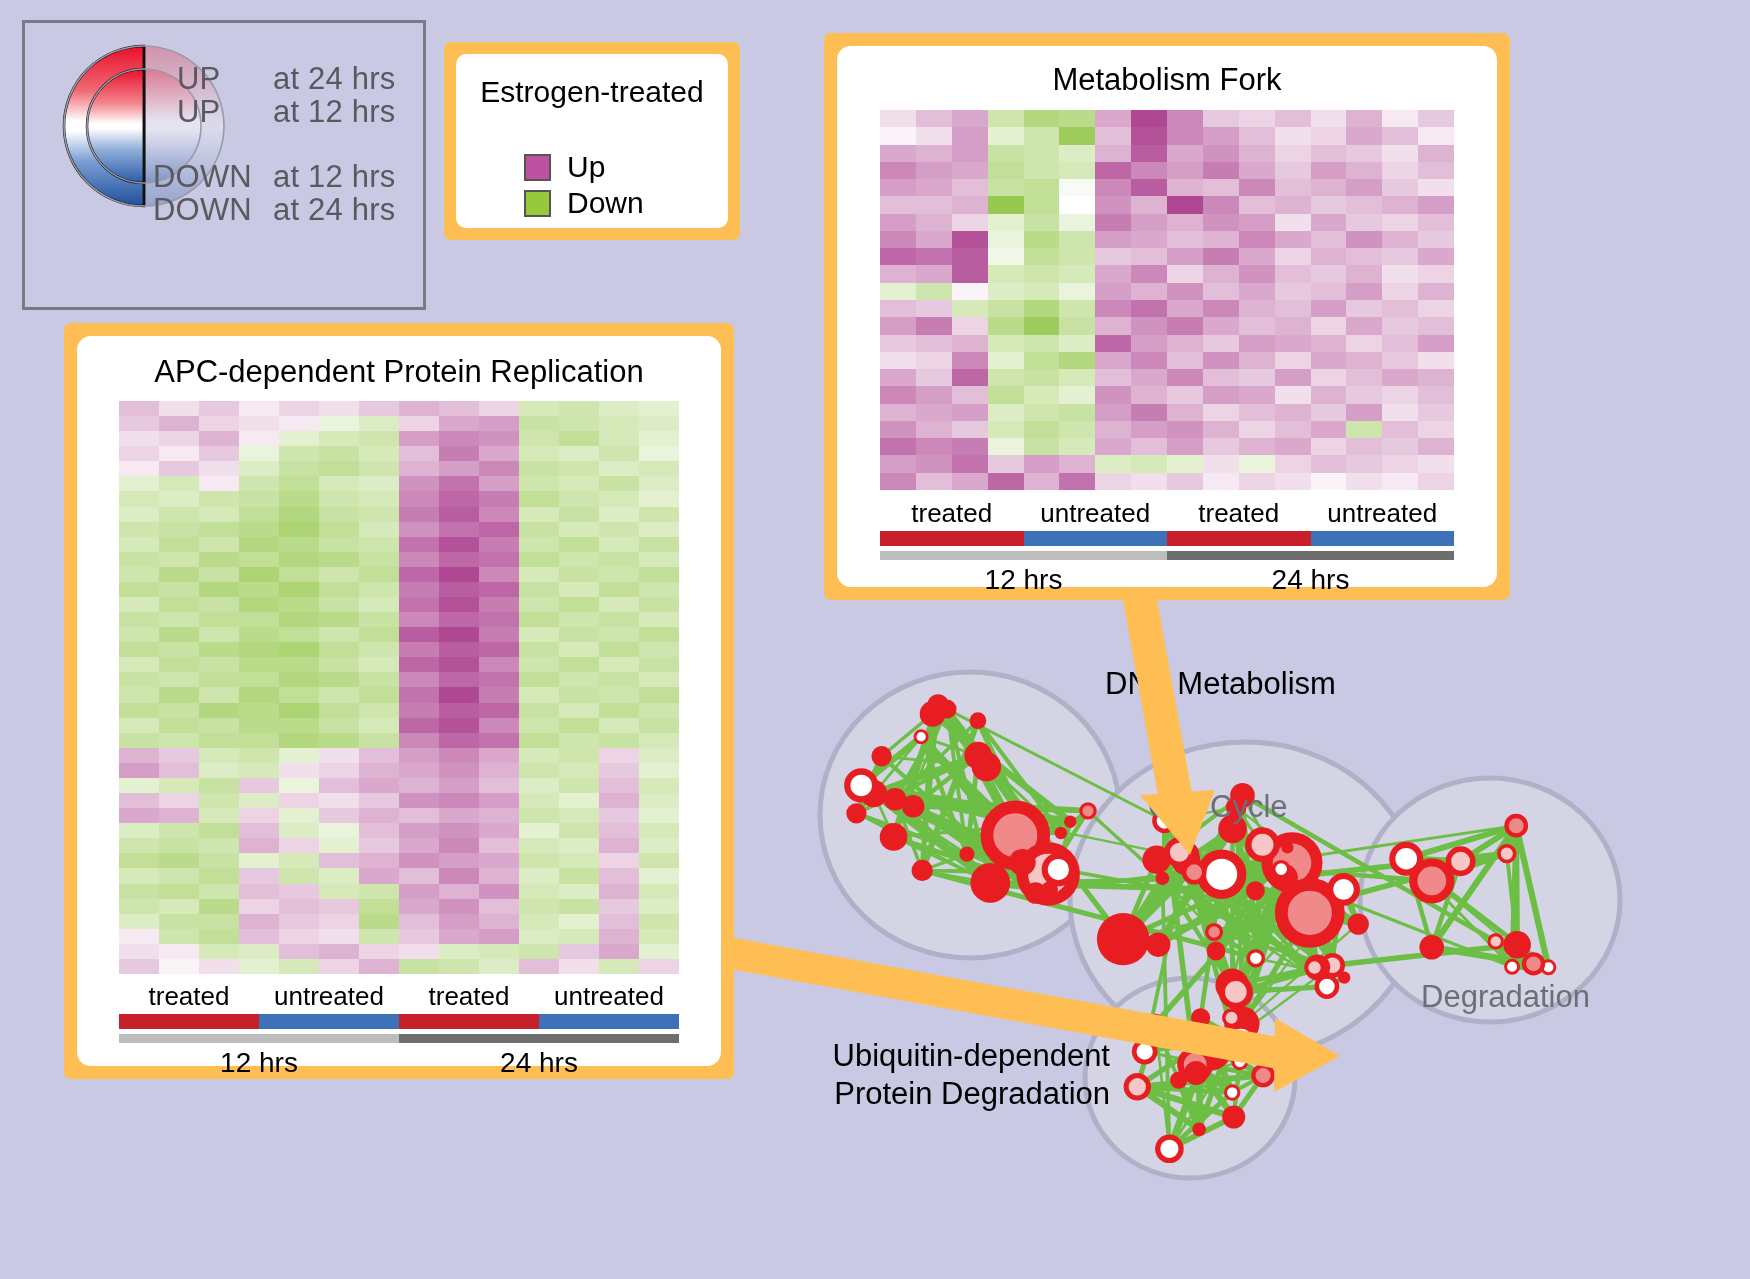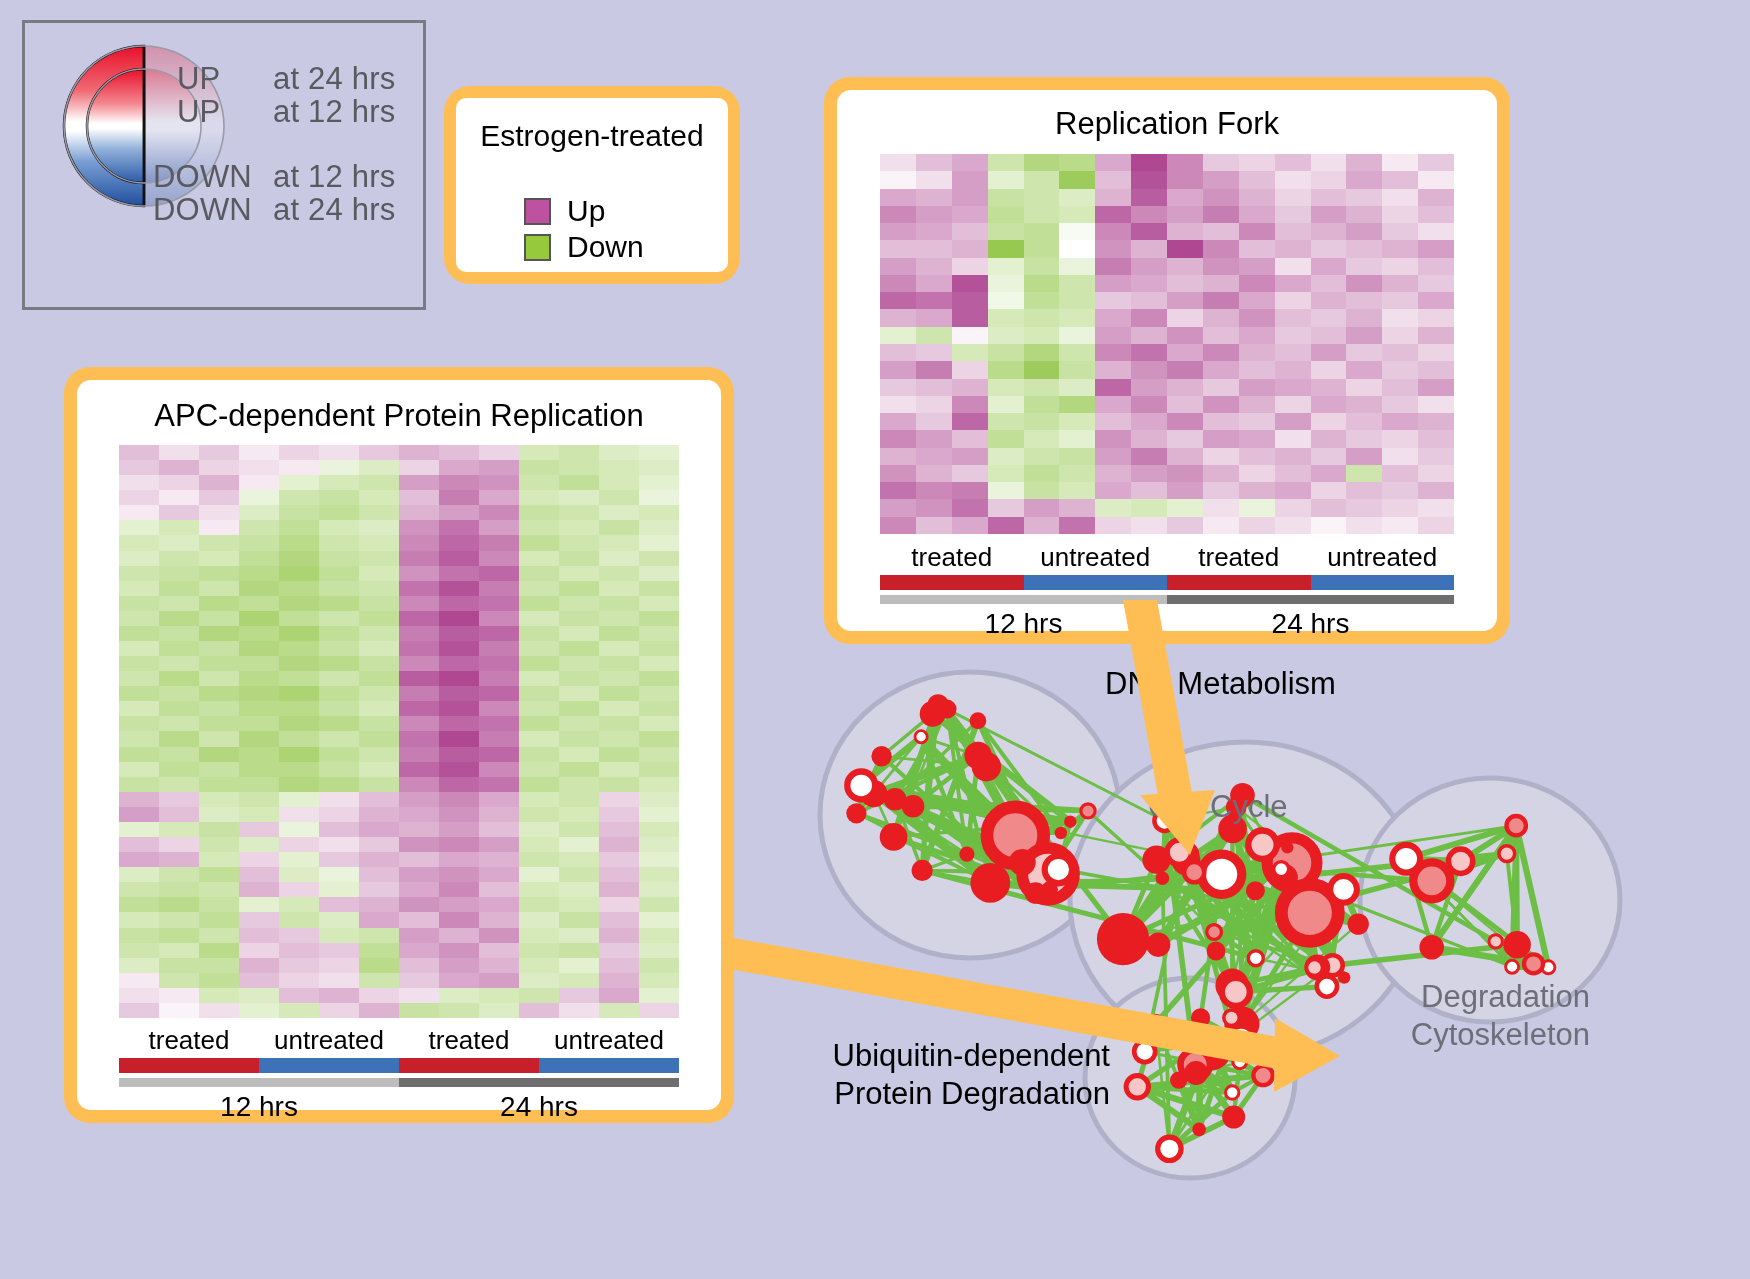--- a/index.html
+++ b/index.html
@@ -16,23 +16,22 @@
   #color-key{
     position:absolute;left:22px;top:20px;width:404px;height:290px;
     background:#c9c9e3;border:3px solid #7a7a84;box-sizing:border-box;
   }
   #key-dial{position:absolute;left:34px;top:18px;width:170px;height:170px;}
   .key-text{position:absolute;color:#59595f;font-size:31px;letter-spacing:.2px;}
   .key-sub{position:absolute;left:0;width:404px;text-align:center;color:#59595f;font-size:30px;}
 
   
   .panel{
-    position:absolute;background:#ffbe54;border-radius:26px;
+    position:absolute;background:#ffbe54;border-radius:7px;
     box-shadow:none;
-    margin-top:44px;
   }
   .panel-inner{
     position:absolute;inset:13px;background:#ffffff;border-radius:14px;
   }
   .panel-title{
     position:absolute;left:0;width:100%;text-align:center;
     color:#000;font-size:31px;
   }
 
   
@@ -133,21 +132,21 @@
       </div>
       <div class="legend-row" style="left:68px;top:132px;">
         <span class="swatch" style="background:#96c93c"></span>
         <span class="legend-lbl">Down</span>
       </div>
     </div>
   </div>
 
   <div class="panel" id="rep-panel">
     <div class="panel-inner">
-      <div class="panel-title" style="top:16px;">Replication Fork</div>
+      <div class="panel-title" style="top:16px;">Metabolism Fork</div>
 
       <div class="hm-wrap" style="left:43px;top:64px;width:574px;height:380px;">
         <div class="hm" id="hm-rep" style="grid-template-columns: repeat(16, 1fr); grid-template-rows: repeat(22, 1fr);">
             <i style="background:rgb(241,223,236)"></i>
             <i style="background:rgb(227,190,217)"></i>
             <i style="background:rgb(217,168,204)"></i>
             <i style="background:rgb(206,230,173)"></i>
             <i style="background:rgb(179,215,127)"></i>
             <i style="background:rgb(186,219,138)"></i>
             <i style="background:rgb(217,168,204)"></i>
@@ -1486,21 +1485,20 @@
           <circle cx="449.8" cy="451.8" r="6.9" fill="#ffffff" stroke="#e81d22" stroke-width="3.1"></circle>
           <circle cx="354.7" cy="441.6" r="10.5" fill="#ffffff" stroke="#e81d22" stroke-width="4.7"></circle>
           <circle cx="409.1" cy="519.4" r="6.8" fill="#e81d22"></circle>
           <circle cx="347.3" cy="476.8" r="11.2" fill="#f7c6c6" stroke="#e81d22" stroke-width="5.0"></circle>
         </g>
     </svg>
 
     <div class="net-label" style="left:315px;top:55px;">DNA Metabolism</div>
     <div class="net-label grey" style="left:358px;top:178px;">Cell Cycle</div>
     <div class="net-label grey right" style="left:470px;width:330px;top:368px;">Degradation</div>
-    <div class="net-label grey right" style="left:470px;width:330px;top:406px;">Cytoskeleton</div>
     <div class="net-label right" style="left:-30px;width:350px;top:427px;">Ubiquitin-dependent</div>
     <div class="net-label right" style="left:-30px;width:350px;top:465px;">Protein Degradation</div>
   </div>
 
   <svg style="position:absolute;left:0;top:0;width:1750px;height:1279px;pointer-events:none;">
 
     <path d="M1123 600 L1157 600 L1195 810 L1162 818 Z" fill="#ffbe54"></path>
     <path d="M1140 795 L1215 790 L1190 855 Z" fill="#ffbe54"></path>
 
     <path d="M734 938 L1295 1040 L1289 1071 L730 969 Z" fill="#ffbe54"></path>

